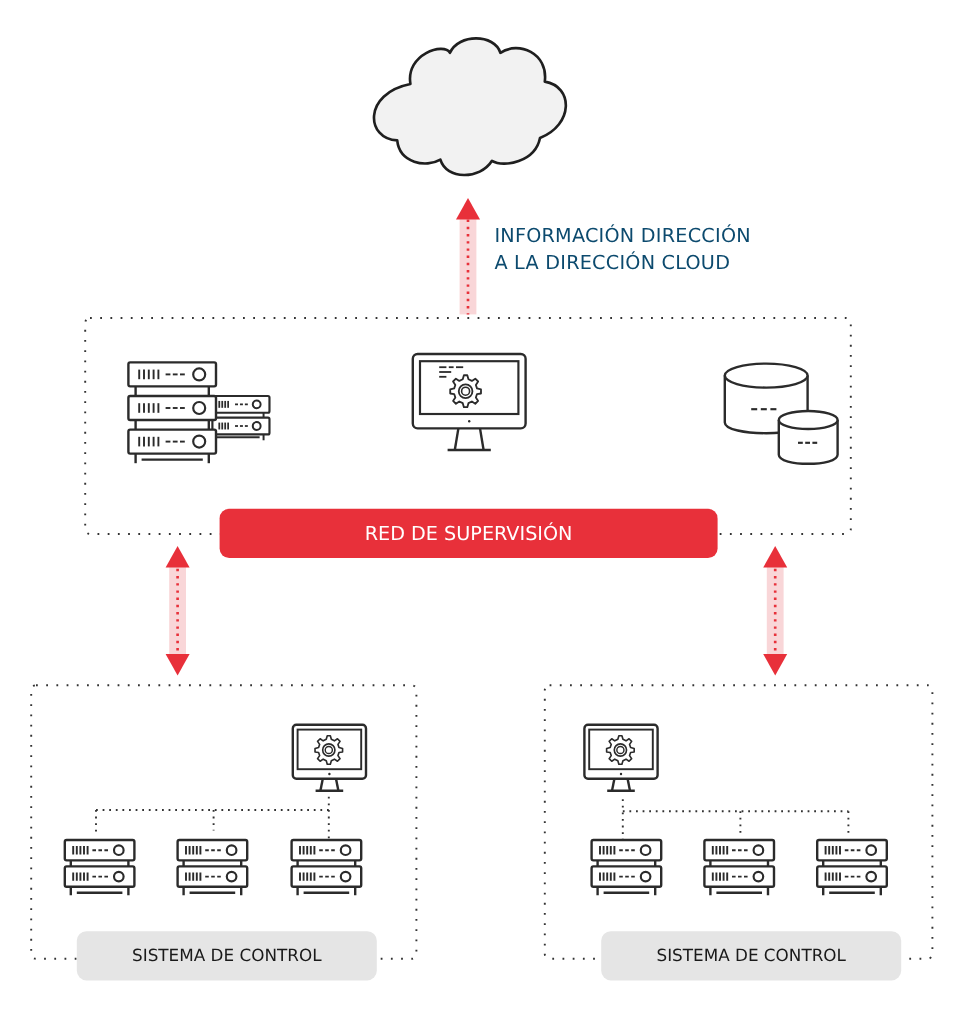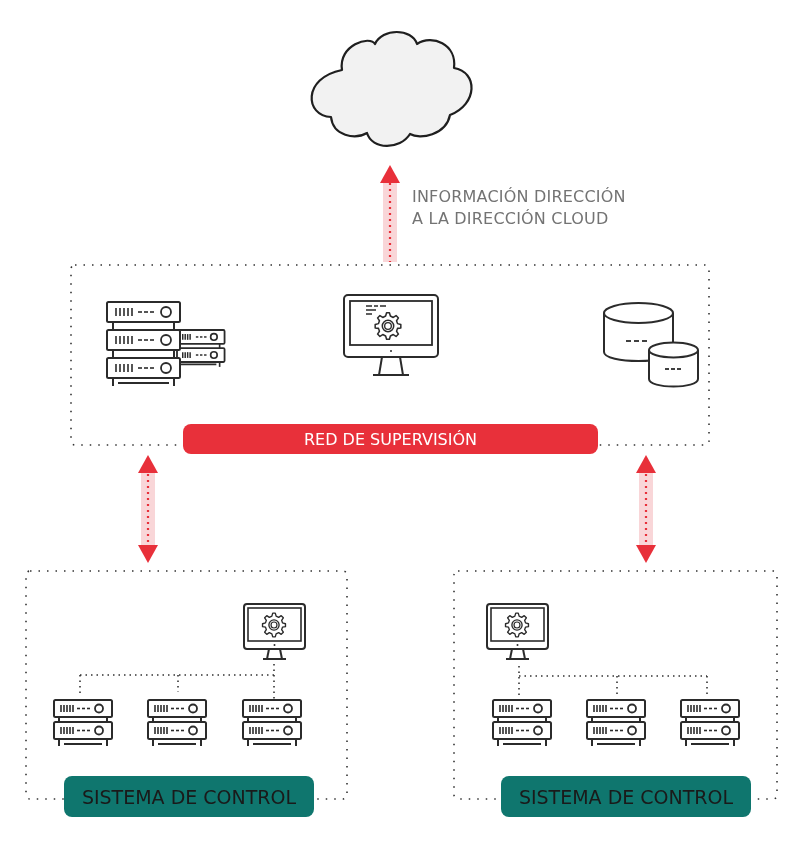--- a/index.html
+++ b/index.html
@@ -1,25 +1,25 @@
 <!DOCTYPE html>
 <html><head>
 <meta charset="utf-8">
 <style>
   html, body { margin: 0; padding: 0; background: #ffffff; }
   body { width: 800px; height: 843px; position: relative; overflow: hidden;
          font-family: "DejaVu Sans", "Liberation Sans", sans-serif; }
   svg.layer { position: absolute; left: 0; top: 0; }
-  .cloud-text { position: absolute; left: 412px; top: 186px; color: #737373;
+  .cloud-text { position: absolute; left: 412px; top: 186px; color: #0c4a6e;
                 font-size: 16px; line-height: 22px; letter-spacing: 0.2px; }
-  .red-bar { position: absolute; left: 183px; top: 424px; width: 415px; height: 30px;
+  .red-bar { position: absolute; left: 183px; top: 424px; width: 415px; height: 41px;
              background: #e8303a; border-radius: 8px; color: #ffffff; font-size: 16px;
              display: flex; align-items: center; justify-content: center; }
-  .green-bar { position: absolute; height: 41px; width: 250px; background: #0f766e;
-               border-radius: 8px; color: #1a1a1a; font-size: 19px;
+  .green-bar { position: absolute; height: 41px; width: 250px; background: #e5e5e5;
+               border-radius: 8px; color: #1a1a1a; font-size: 14px;
                display: flex; align-items: center; justify-content: center; }
 </style>
 </head>
 <body>
 
 <svg class="layer" width="800" height="843" viewBox="0 0 800 843">
   <defs>
 
     <g id="srv-unit">
       <rect x="0" y="0" width="58" height="17" rx="1.5" fill="#fff" stroke="#2b2b2b" stroke-width="2"></rect>

